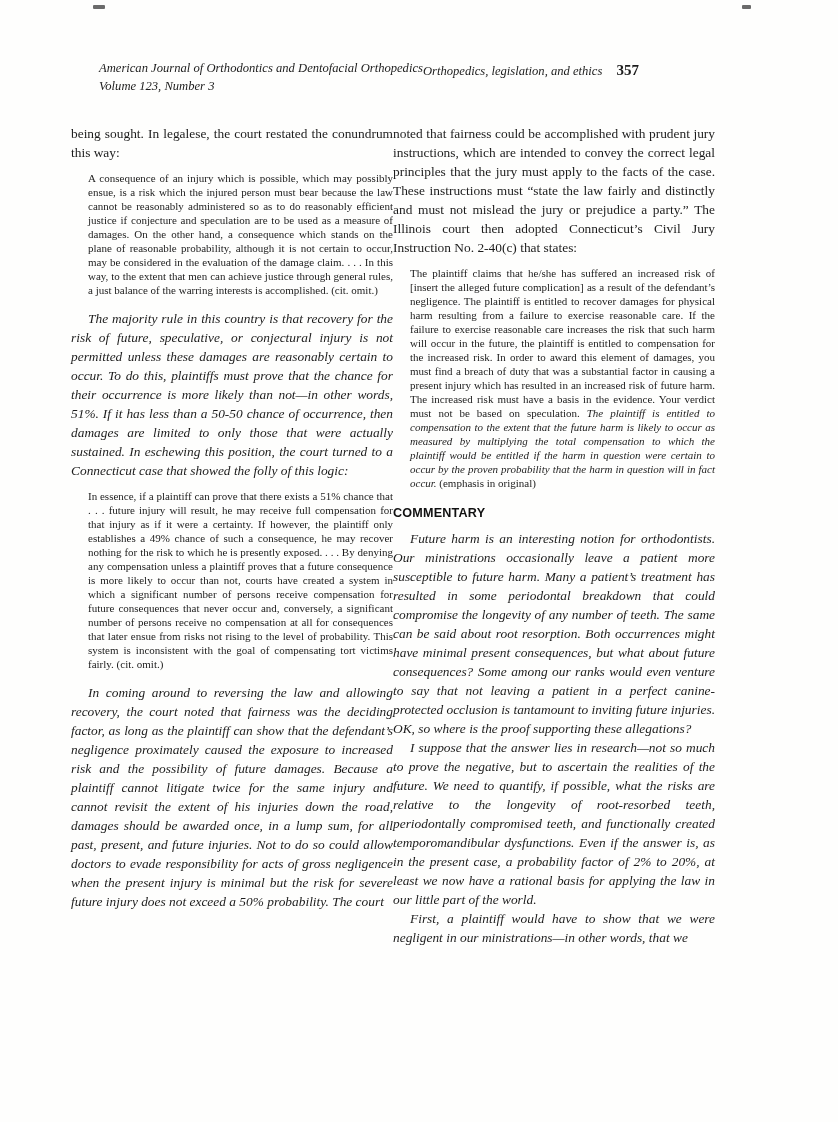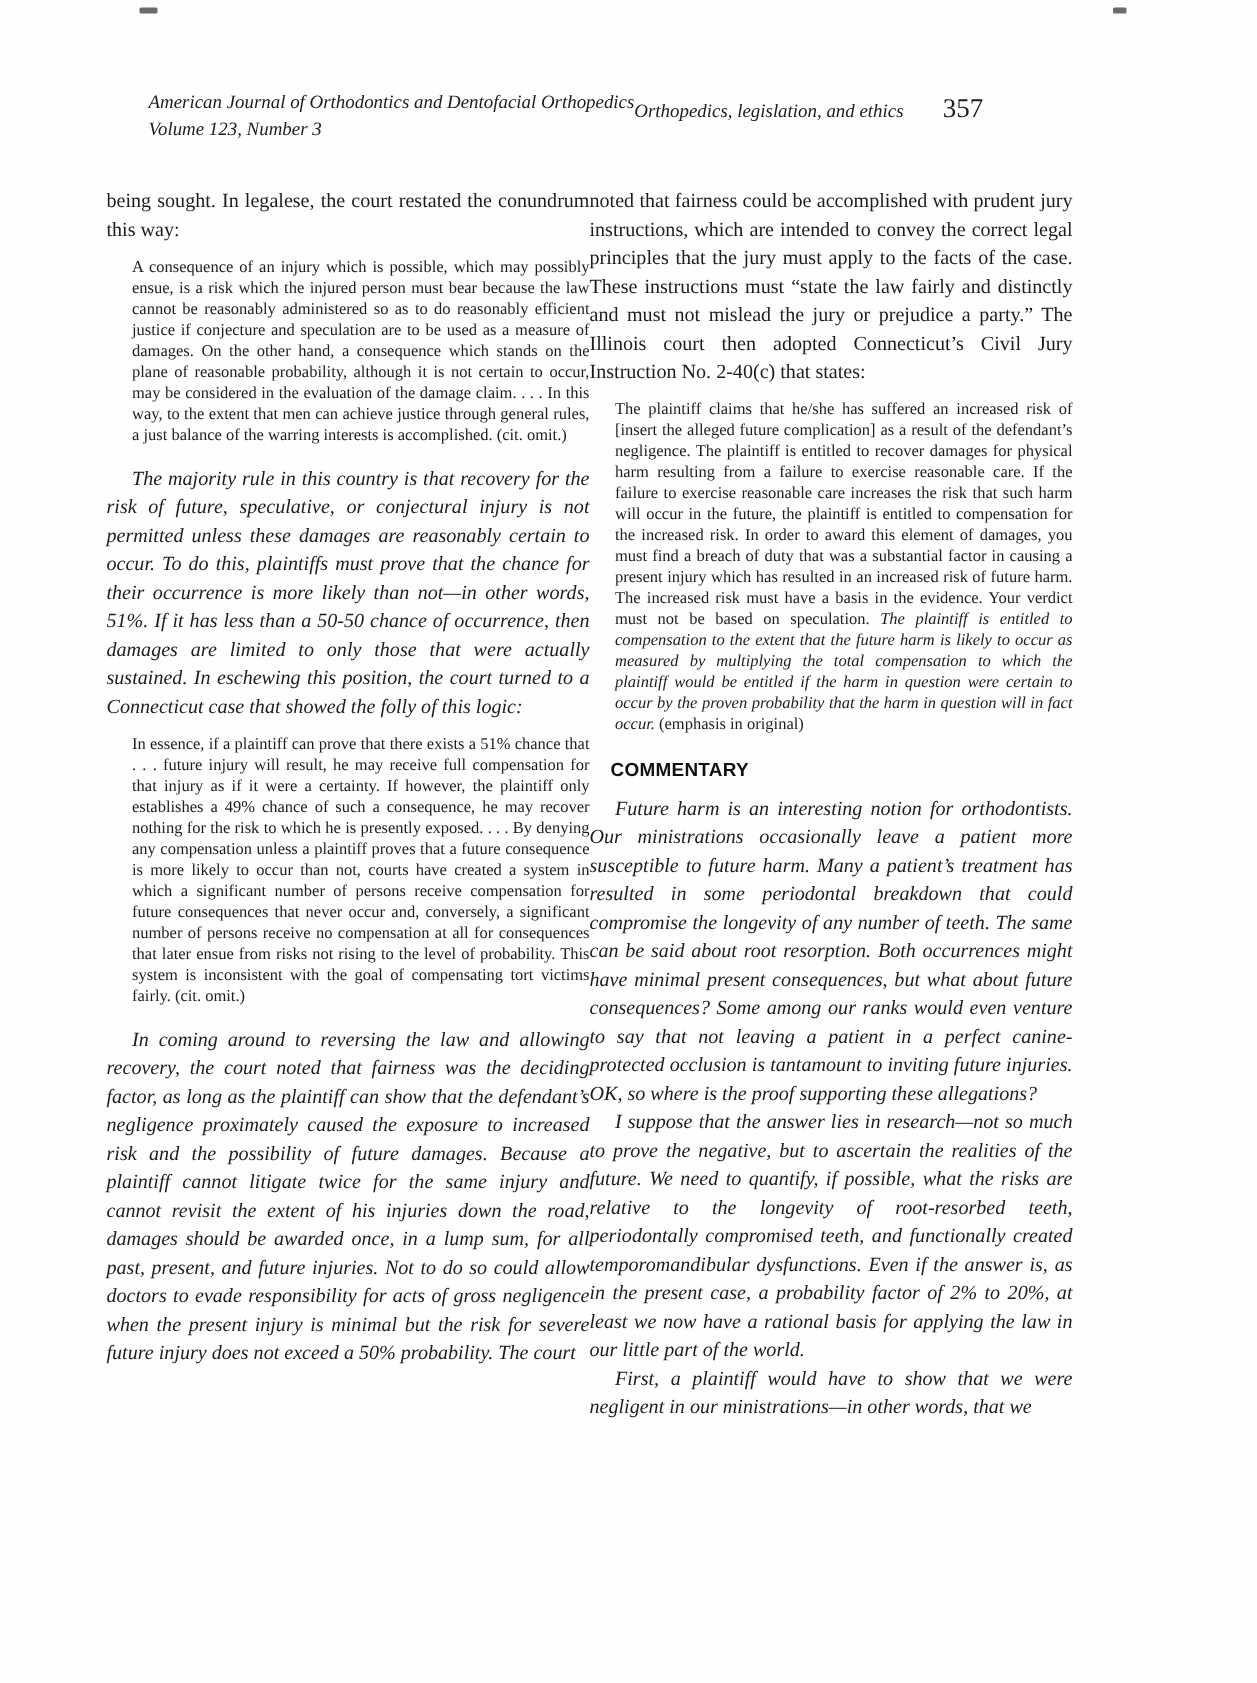--- a/index.html
+++ b/index.html
@@ -33,23 +33,23 @@
     align-items: flex-start;
     font-style: italic;
     font-size: 12.6px;
     line-height: 1.4;
   }
   .header-left { max-width: 420px; }
   .header-right { white-space: nowrap; padding-top: 0; }
   .running-title { font-style: italic; }
   .page-number {
     font-style: normal;
-    font-weight: normal;
-    font-size: 18px;
-    margin-left: 23px;
+    font-weight: bold;
+    font-size: 15px;
+    margin-left: 11px;
   }
   .columns {
     position: absolute;
     left: 71px;
     top: 124px;
     width: 672px;
     display: flex;
   }
   .col { width: 322px; }
   p.body {
@@ -63,21 +63,21 @@
     font-size: 11px;
     line-height: 1.27;
     text-align: justify;
   }
   blockquote.quote em { font-style: italic; }
   h2.commentary-heading {
     font-family: "Liberation Sans", sans-serif;
     font-size: 12.6px;
     font-weight: bold;
     letter-spacing: 0.2px;
-    margin: 15px 0 9px 14px;
+    margin: 15px 0 9px 0;
     color: #111;
   }
 </style>
 </head>
 <body>
 
 <div class="page">
 
   <div class="scan-mark m1"></div>
   <div class="scan-mark m2"></div>

